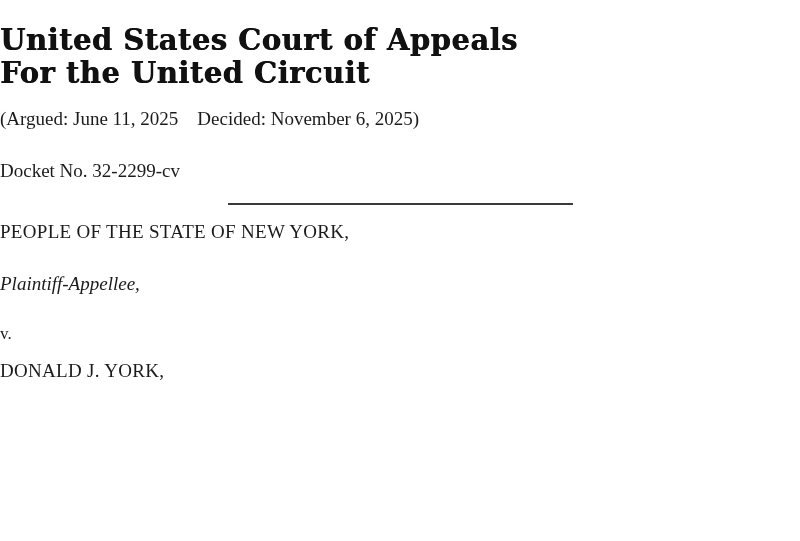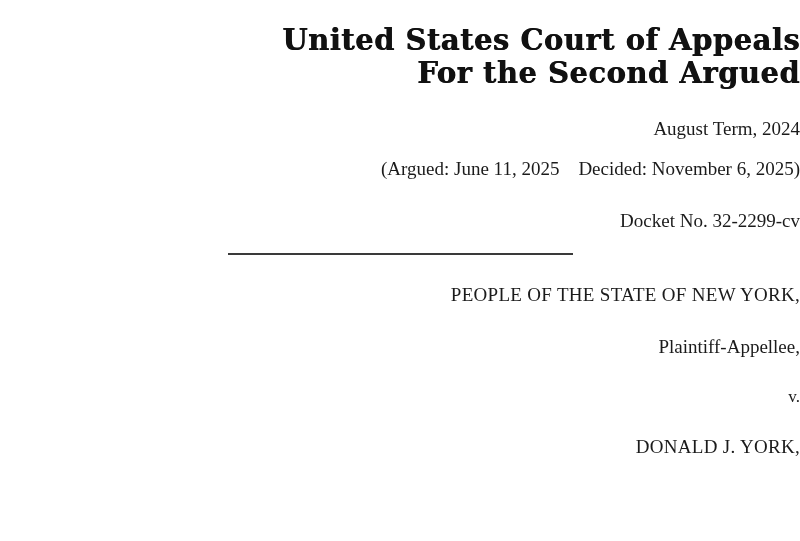--- a/index.html
+++ b/index.html
@@ -11,21 +11,21 @@
     position: relative;
     width: 800px;
     height: 541px;
     background: #ffffff;
     color: #1b1b1b;
     font-family: "Liberation Serif", "DejaVu Serif", serif;
     overflow: hidden;
   }
   .doc {
     width: 100%;
-    text-align: right;
+    text-align: left;
   }
   .court-header {
     padding-top: 24px;
     font-family: "DejaVu Serif", "Liberation Serif", serif;
     font-weight: bold;
     font-size: 29px;
     line-height: 33px;
     letter-spacing: 0.5px;
     color: #111111;
     
@@ -49,49 +49,48 @@
   }
   .rule {
     width: 345px;
     margin: 0 auto;
     border: 0;
     border-top: 2px solid #3a3a3a;
     height: 0;
   }
   .rule-top { margin-top: 21px; }
   .party-name {
-    margin-top: 29px;
+    margin-top: 16px;
     font-size: 19px;
     line-height: 22px;
     letter-spacing: 0.3px;
-    padding-left: 11px;
   }
   .party-role {
     margin-top: 30px;
     font-size: 19px;
     line-height: 22px;
+    font-style: italic;
   }
   .versus {
     margin-top: 29px;
     font-size: 17px;
     line-height: 20px;
   }
 </style>
 </head>
 <body>
 
 <div class="page">
   <div class="doc">
 
     <div class="court-header">
       <div>United States Court of Appeals</div>
-      <div>For the Second Argued</div>
+      <div>For the United Circuit</div>
     </div>
 
-    <div class="term-line">August Term, 2024</div>
 
     <div class="argued-line">(Argued: June 11, 2025    Decided: November 6, 2025)</div>
 
     <div class="docket-line">Docket No. 32-2299-cv</div>
 
     <hr class="rule rule-top">
 
     <div class="party-name">PEOPLE OF THE STATE OF NEW YORK,</div>
 
     <div class="party-role">Plaintiff-Appellee,</div>

